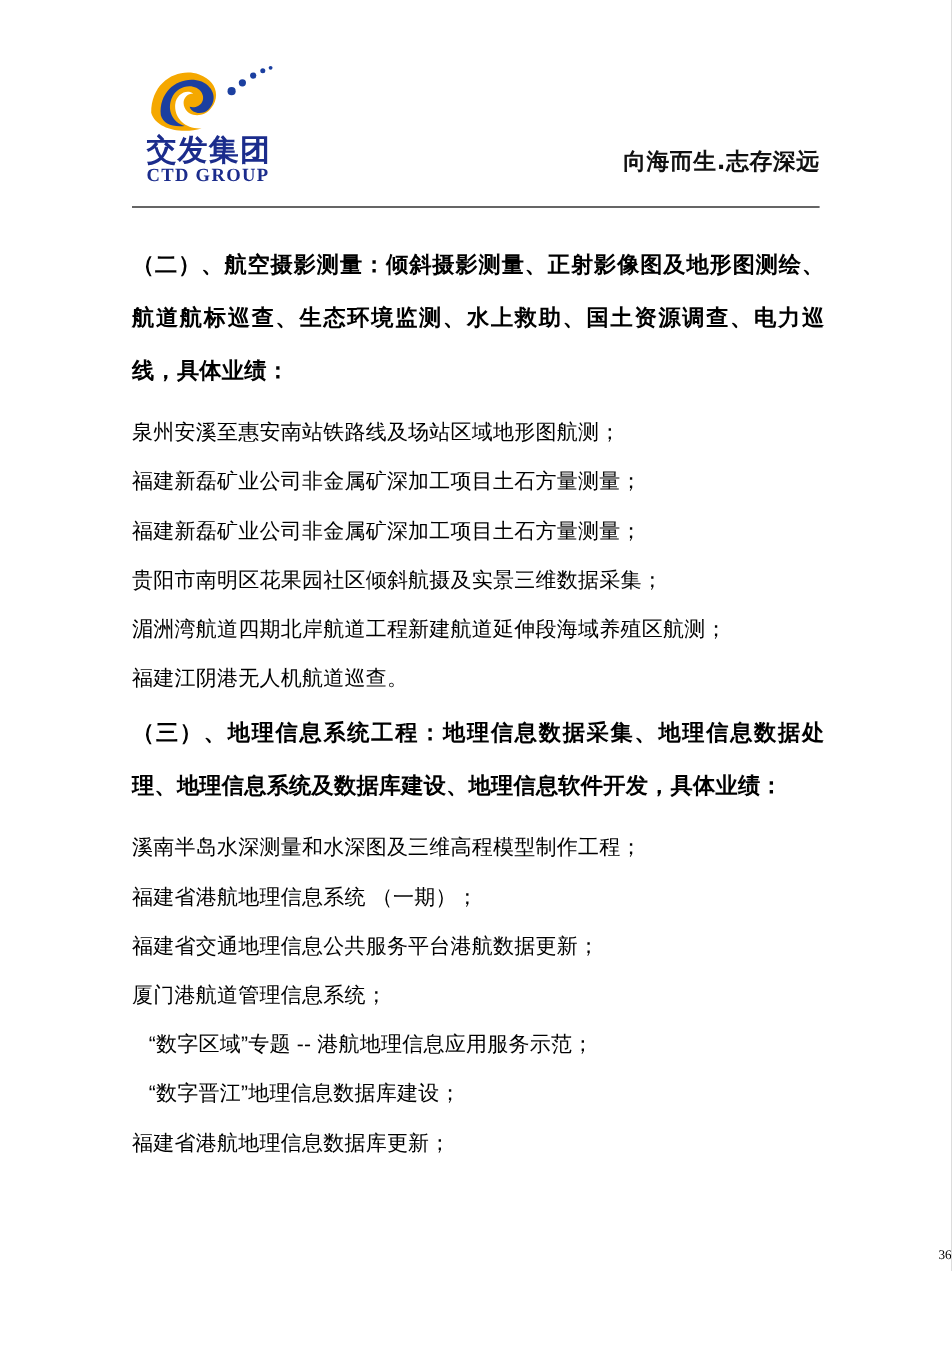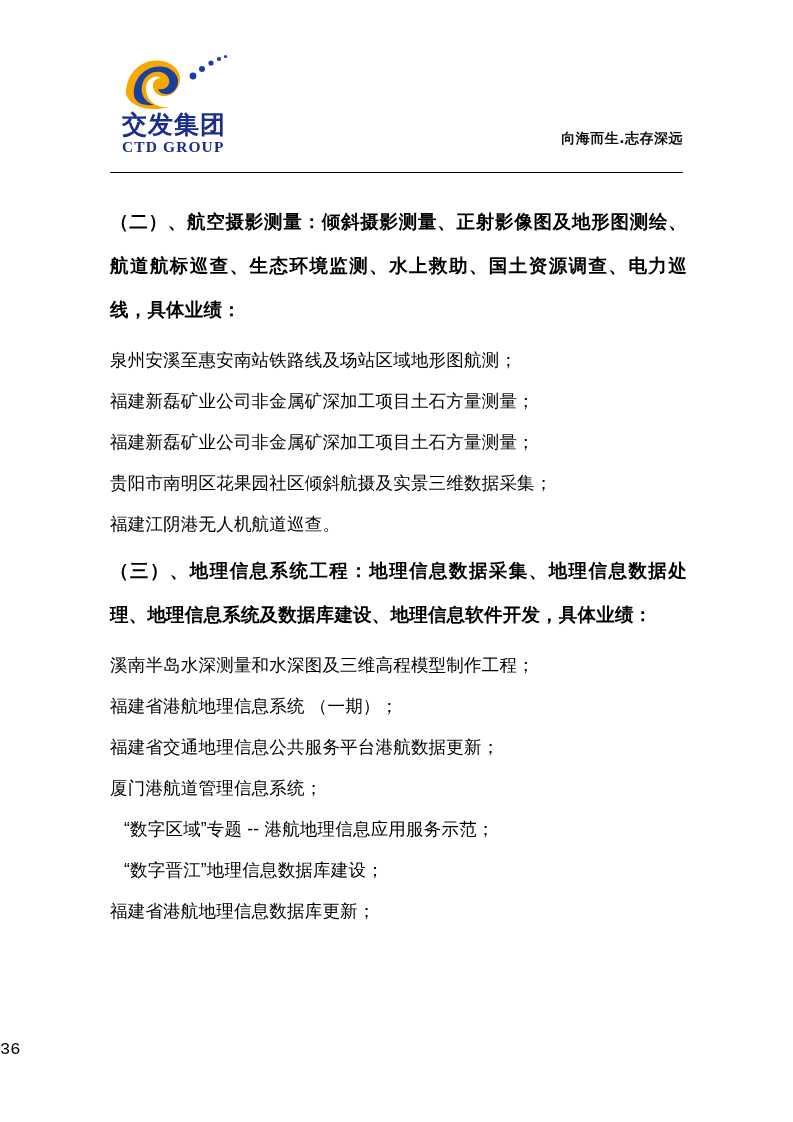--- a/index.html
+++ b/index.html
@@ -71,21 +71,21 @@
     color: #1b2c8c;
     letter-spacing: 1.1px;
     margin-left: 6px;
     margin-top: 0;
   }
   .slogan {
     position: absolute;
     right: 0;
     bottom: 22px;
     font-family: "DejaVu Sans", "Liberation Sans", sans-serif;
-    font-size: 14px;
+    font-size: 19px;
     font-weight: bold;
     color: #111111;
     letter-spacing: 0.5px;
   }
   .header-rule {
     position: absolute;
     left: 110px;
     right: 110px;
     top: 172px;
     height: 1px;
@@ -121,23 +121,23 @@
   }
   .block-gap { height: 4px; }
   .heading-gap { height: 8px; }
 
   
   .page-number {
     position: absolute;
     left: 0;
     right: 0;
     top: 1040px;
-    text-align: left;
-    font-family: Liberation Mono, monospace;
-    font-size: 17px;
+    text-align: right;
+    font-family: Liberation Serif, serif;
+    font-size: 11px;
     color: #000000;
   }
 </style>
 </head>
 <body>
 
 <div class="page">
 
   <div class="header">
     <div class="logo-block">
@@ -162,20 +162,21 @@
   <div class="header-rule"></div>
 
   <div class="content">
 
     <div class="heading">（二）、航空摄影测量：倾斜摄影测量、正射影像图及地形图测绘、航道航标巡查、生态环境监测、水上救助、国土资源调查、电力巡线，具体业绩：</div>
     <div class="heading-gap"></div>
     <div class="para">泉州安溪至惠安南站铁路线及场站区域地形图航测；</div>
     <div class="para">福建新磊矿业公司非金属矿深加工项目土石方量测量；</div>
     <div class="para">福建新磊矿业公司非金属矿深加工项目土石方量测量；</div>
     <div class="para">贵阳市南明区花果园社区倾斜航摄及实景三维数据采集；</div>
+    <div class="para">湄洲湾航道四期北岸航道工程新建航道延伸段海域养殖区航测；</div>
     <div class="para">福建江阴港无人机航道巡查。</div>
 
     <div class="block-gap"></div>
 
     <div class="heading">（三）、地理信息系统工程：地理信息数据采集、地理信息数据处理、地理信息系统及数据库建设、地理信息软件开发，具体业绩：</div>
     <div class="heading-gap"></div>
     <div class="para">溪南半岛水深测量和水深图及三维高程模型制作工程；</div>
     <div class="para">福建省港航地理信息系统 （一期）；</div>
     <div class="para">福建省交通地理信息公共服务平台港航数据更新；</div>
     <div class="para">厦门港航道管理信息系统；</div>

